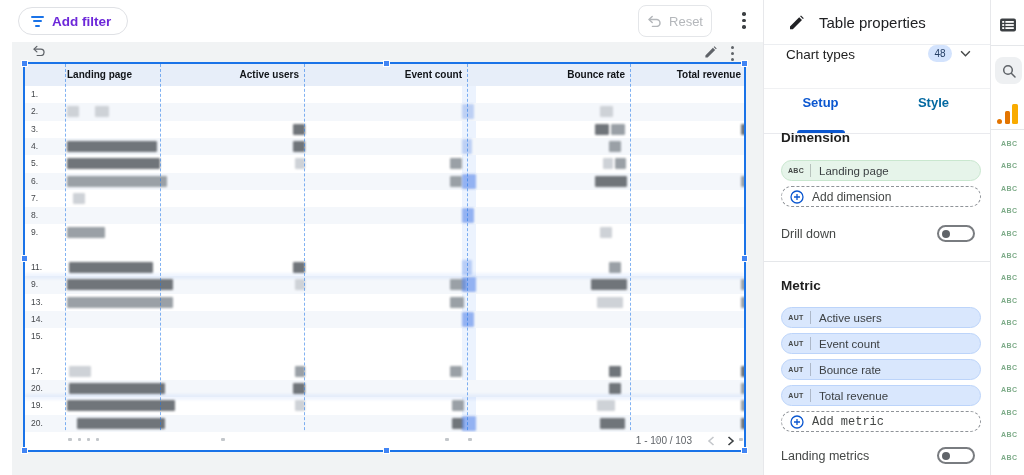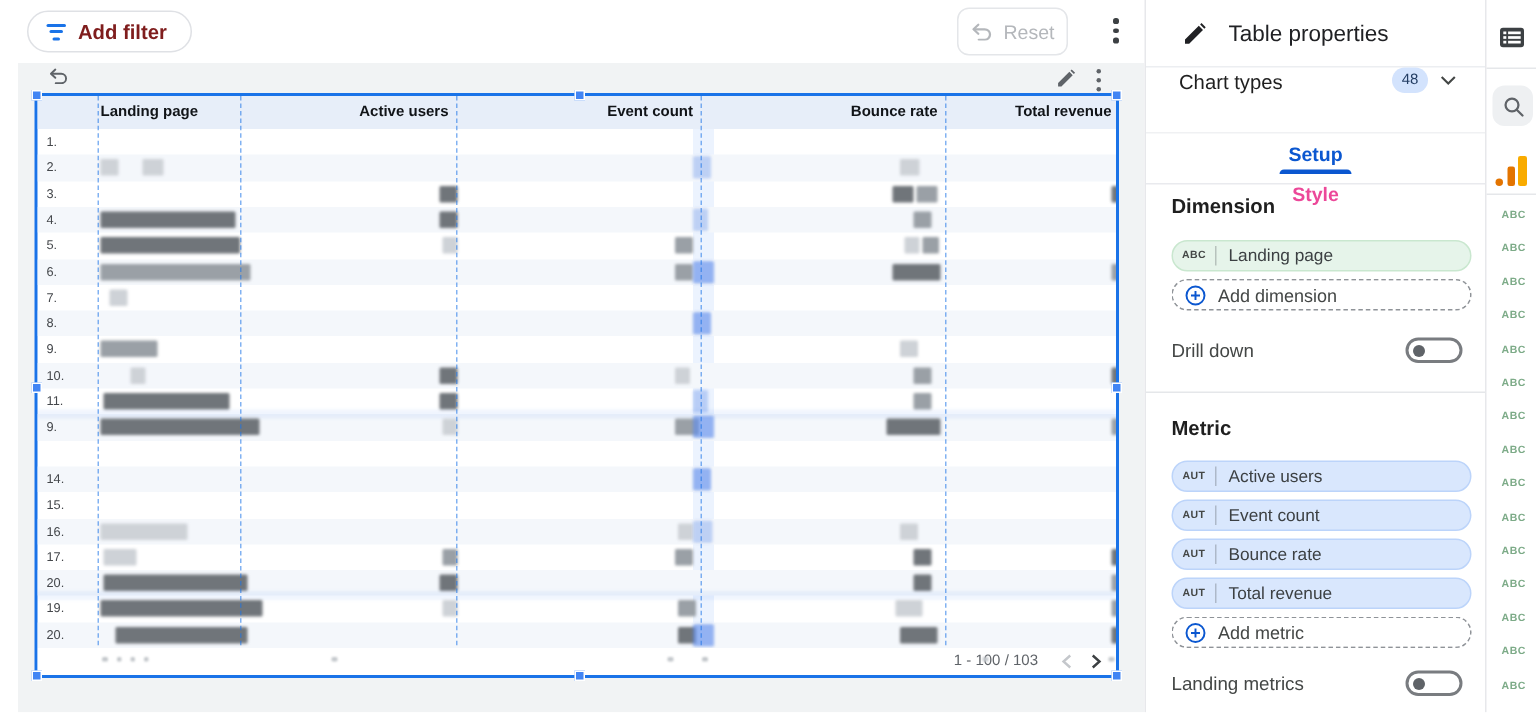--- a/index.html
+++ b/index.html
@@ -8,21 +8,21 @@
   .screen { position:relative; width:1024px; height:475px; background:#fff; overflow:hidden; }
 
   
   .app-toolbar { position:absolute; left:0; top:0; width:763px; height:42px; background:#fff; }
   .btn-add-filter { position:absolute; left:18px; top:7px; height:28px; padding:0 16px 0 12px;
     display:flex; align-items:center; gap:8px; background:#fff; border:1px solid #dfe1e5;
     border-radius:15px; cursor:pointer; }
   .filter-glyph { display:flex; flex-direction:column; gap:2.5px; align-items:center; }
   .filter-glyph i { display:block; height:2px; background:#1a73e8; border-radius:1px; }
   .filter-glyph i:nth-child(1){ width:13px; } .filter-glyph i:nth-child(2){ width:9px; } .filter-glyph i:nth-child(3){ width:5px; }
-  .btn-add-filter span.lbl { font-size:13.5px; font-weight:bold; color:#7f1d1d; }
+  .btn-add-filter span.lbl { font-size:13.5px; font-weight:bold; color:#6d28d9; }
   .btn-reset { position:absolute; left:638px; top:5px; width:74px; height:32px; display:flex; align-items:center;
     justify-content:center; gap:7px; background:#fff; border:1px solid #e4e6e9; border-radius:8px; color:#b4b7bb; }
   .btn-reset span.lbl { font-size:13px; color:#b4b7bb; }
   .kebab { display:flex; flex-direction:column; gap:3px; align-items:center; cursor:pointer; }
   .kebab i { width:3.5px; height:3.5px; border-radius:50%; background:#3c4043; display:block; }
   .app-kebab { position:absolute; left:742px; top:12px; }
 
   
   .canvas { position:absolute; left:12px; top:42px; width:751px; height:433px; background:#f1f3f4; }
   .chart-toolbar { position:absolute; left:0; top:0; width:100%; height:20px; }
@@ -60,22 +60,22 @@
   
   .panel { position:absolute; left:763px; top:0; width:227px; height:475px; background:#fff; border-left:1px solid #e7e8eb; }
   .panel-header { position:absolute; left:0; top:0; width:100%; height:45px; border-bottom:1px solid #eceef1; }
   .panel-pencil { position:absolute; left:24px; top:15px; color:#202124; }
   .panel-title { position:absolute; left:55px; top:14px; font-size:15px; color:#202124; }
   .chart-types { position:absolute; left:0; top:34px; width:100%; height:42px; cursor:pointer; }
   .chart-types .lbl { position:absolute; left:22px; top:13px; font-size:13.5px; color:#1f1f1f; }
   .count-badge { position:absolute; left:164px; top:11px; min-width:24px; height:17px; border-radius:9px;
     background:#d3e3fd; color:#233d63; font-size:10px; line-height:17px; text-align:center; padding:0 4px; }
   .ct-chev { position:absolute; left:196px; top:16px; color:#444746; }
-  .tabs { position:absolute; left:0; top:88px; width:100%; height:35px; border-top:1px solid #f0f1f3; border-bottom:1px solid #e9eaee; display:flex;flex-direction:column; }
-  .tab { flex:1; text-align:center; line-height:27px; font-size:13px; font-weight:bold; color:#ec4899; position:relative; cursor:pointer; }
+  .tabs { position:absolute; left:0; top:88px; width:100%; height:46px; border-top:1px solid #f0f1f3; border-bottom:1px solid #e9eaee; display:flex; }
+  .tab { flex:1; text-align:center; line-height:27px; font-size:13px; font-weight:bold; color:#0369a1; position:relative; cursor:pointer; }
   .tab.active { color:#0b57d0; }
   .tab.active::after { content:""; position:absolute; left:50%; transform:translateX(-50%); bottom:0;
     width:48px; height:3px; background:#0b57d0; border-radius:3px 3px 0 0; }
   .sec-heading { position:absolute; left:17px; font-size:13.5px; font-weight:bold; color:#1f1f1f; }
   .chip { position:absolute; left:17px; width:200px; height:21px; border-radius:11px; display:flex; align-items:center; overflow:hidden; }
   .chip .badge { width:28px; text-align:center; font-size:7px; font-weight:bold; letter-spacing:.3px; color:#444746; flex:0 0 28px; }
   .chip .bsep { width:1px; height:13px; background:rgba(60,64,67,.28); flex:0 0 1px; }
   .chip .clbl { font-size:11.5px; color:#3c4043; padding-left:8px; white-space:nowrap; }
   .chip.green { background:#e6f4ea; border:1px solid #c9e7cf; }
   .chip.blue { background:#d9e7fd; border:1px solid #bcd4fa; }
@@ -209,58 +209,50 @@
             </div>
             <div class="trow alt" style="top: 121.1px;">
               <span class="rnum">8.</span>
               <div class="blk b2" style="left: 437px; width: 12px;"></div>
             </div>
             <div class="trow" style="top: 138.4px;">
               <span class="rnum">9.</span>
               <div class="blk m" style="left: 42px; width: 38px;"></div>
               <div class="blk l" style="left: 575px; width: 12px;"></div>
             </div>
-            <div class="trow alt" style="top: 155.7px;">
-              <span class="rnum">10.</span>
-              <div class="blk l" style="left: 62px; width: 10px;"></div>
-              <div class="blk d" style="left: 268px; width: 12px;"></div>
-              <div class="blk l" style="left: 425px; width: 10px;"></div>
-              <div class="blk m" style="left: 584px; width: 12px;"></div>
-              <div class="blk d" style="left: 716px; width: 5px;"></div>
-            </div>
             <div class="trow" style="top: 173px;">
               <span class="rnum">11.</span>
               <div class="blk d" style="left: 44px; width: 84px;"></div>
               <div class="blk d" style="left: 268px; width: 12px;"></div>
               <div class="blk b1" style="left: 437px; width: 10px;"></div>
               <div class="blk m" style="left: 584px; width: 12px;"></div>
             </div>
             <div class="trow alt" style="top: 190.3px;">
               <div class="row-tint"></div>
               <span class="rnum">9.</span>
               <div class="blk d" style="left: 42px; width: 106px;"></div>
               <div class="blk l" style="left: 270px; width: 10px;"></div>
               <div class="blk m" style="left: 425px; width: 16px;"></div>
               <div class="blk b2" style="left: 437px; width: 14px;"></div>
               <div class="blk d" style="left: 566px; width: 36px;"></div>
               <div class="blk m" style="left: 716px; width: 5px;"></div>
             </div>
+            <div class="trow" style="top: 207.6px;">
+              <span class="rnum">13.</span>
+              <div class="blk m" style="left: 42px; width: 106px;"></div>
+              <div class="blk m" style="left: 425px; width: 14px;"></div>
+              <div class="blk l" style="left: 572px; width: 26px;"></div>
+              <div class="blk m" style="left: 716px; width: 5px;"></div>
+            </div>
             <div class="trow alt" style="top: 224.9px;">
               <span class="rnum">14.</span>
               <div class="blk b2" style="left: 437px; width: 12px;"></div>
             </div>
             <div class="trow" style="top: 242.2px;">
               <span class="rnum">15.</span>
-            </div>
-            <div class="trow alt" style="top: 259.5px;">
-              <span class="rnum">16.</span>
-              <div class="blk l" style="left: 42px; width: 58px;"></div>
-              <div class="blk l" style="left: 427px; width: 10px;"></div>
-              <div class="blk b1" style="left: 437px; width: 13px;"></div>
-              <div class="blk l" style="left: 575px; width: 12px;"></div>
             </div>
             <div class="trow" style="top: 276.8px;">
               <span class="rnum">17.</span>
               <div class="blk l" style="left: 44px; width: 22px;"></div>
               <div class="blk m" style="left: 270px; width: 10px;"></div>
               <div class="blk m" style="left: 425px; width: 12px;"></div>
               <div class="blk d" style="left: 584px; width: 12px;"></div>
               <div class="blk d" style="left: 716px; width: 5px;"></div>
             </div>
             <div class="trow alt" style="top: 294.1px;">
@@ -399,21 +391,21 @@
           <span class="bsep"></span>
           <span class="clbl">Bounce rate</span>
         </div>
         <div class="chip blue" style="top: 385px;">
           <span class="badge">AUT</span>
           <span class="bsep"></span>
           <span class="clbl">Total revenue</span>
         </div>
       </div>
 
-    <div class="chip add" style="top:411px;">
+    <div class="chip add" style="top:411px;font-family:Liberation Mono, monospace;">
       <span class="plus">
         <svg width="14" height="14" viewBox="0 0 14 14">
             <circle cx="7" cy="7" r="6" fill="none" stroke="#0b57d0" stroke-width="1.3"></circle>
             <path d="M7 4 v6 M4 7 h6" stroke="#0b57d0" stroke-width="1.3"></path>
           </svg>
       </span>
       <span class="clbl">Add metric</span>
     </div>
 
     <div class="toggle-row-label" style="top:449px;">Landing metrics</div>

